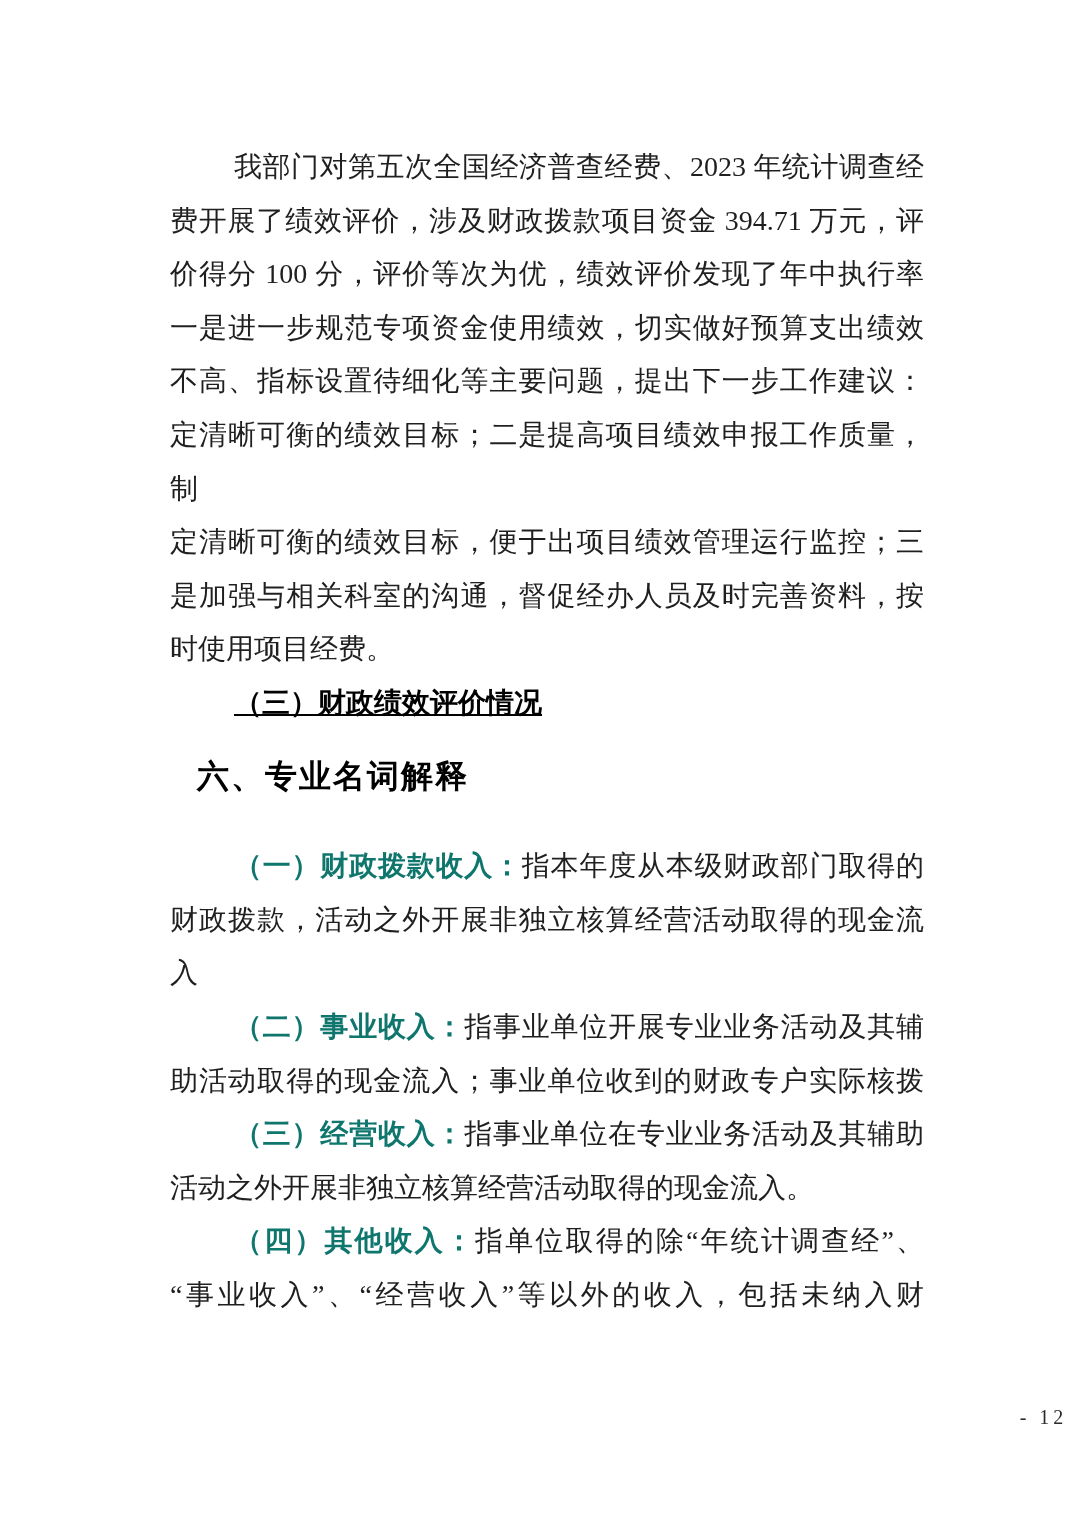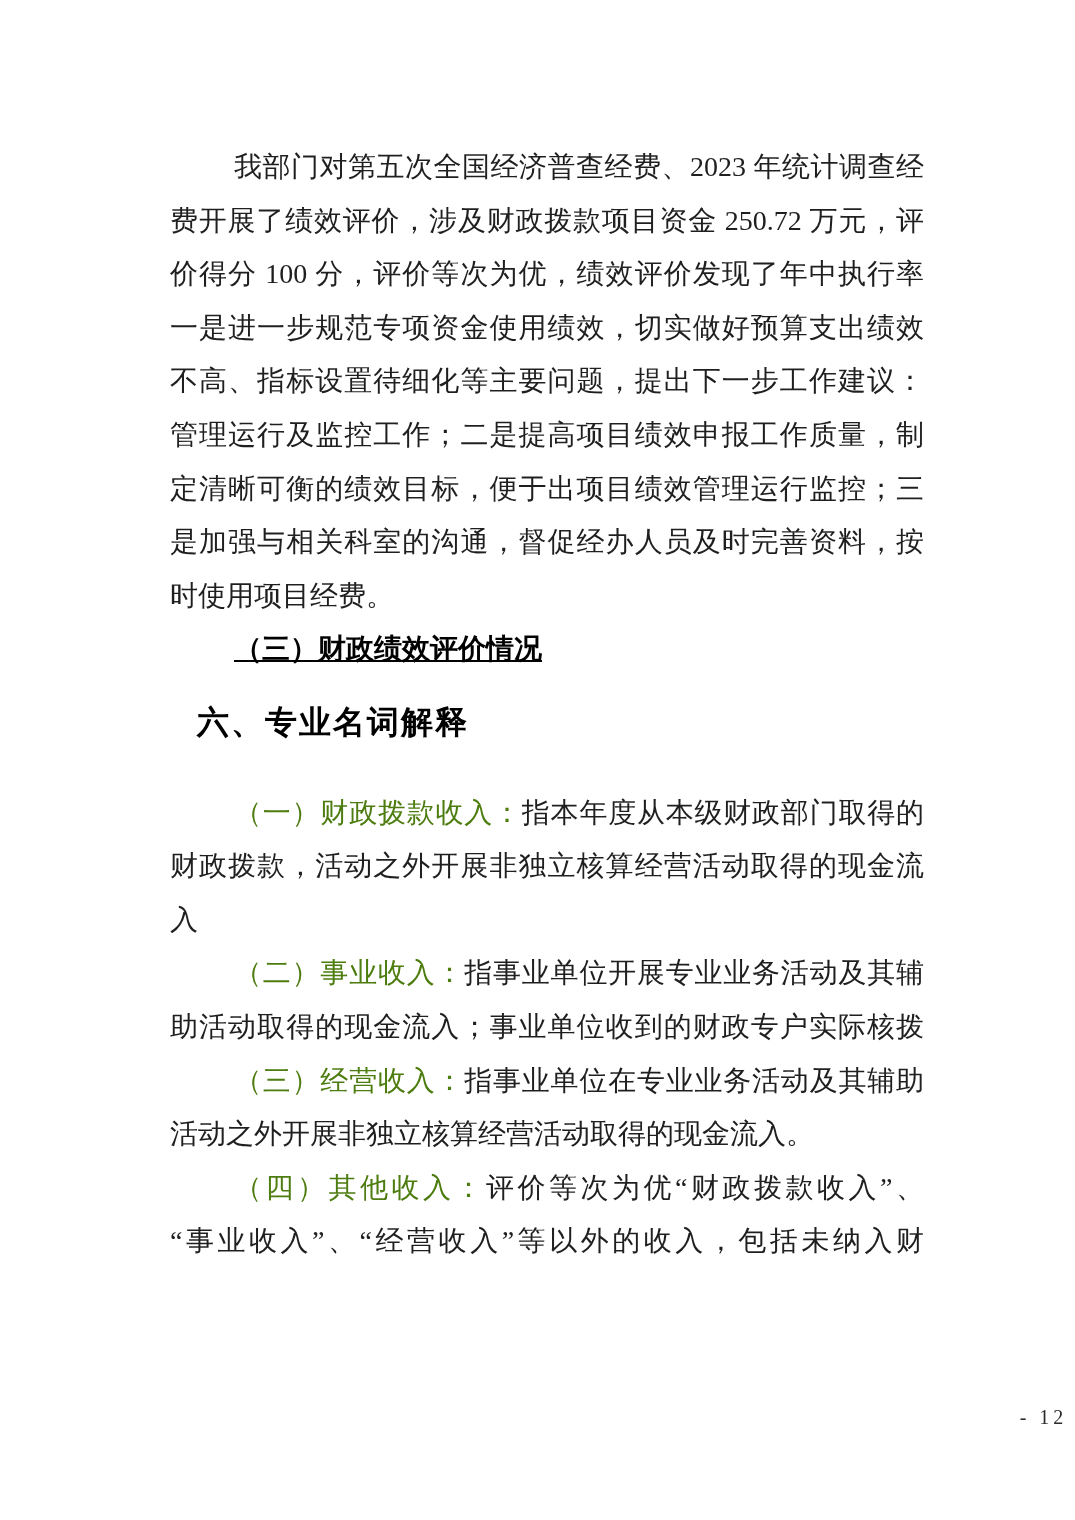--- a/index.html
+++ b/index.html
@@ -47,22 +47,22 @@
   .section-heading {
     font-family: "Liberation Sans", "DejaVu Sans", sans-serif;
     font-size: 32px;
     line-height: 53.6px;
     font-weight: 700;
     color: #000000;
     margin: 20px 0 36px 27px;
     letter-spacing: 2px;
   }
   .term-label {
-    font-weight: 400;
-    color: #4d7c0f;
+    font-weight: 700;
+    color: #0f766e;
     margin-top: 7px;
   }
   .footer {
     position: absolute;
     left: 0;
     top: 1406px;
     width: 1075px;
     text-align: right;
     font-size: 20px;
     letter-spacing: 4px;
@@ -70,25 +70,25 @@
   }
 </style>
 </head>
 <body>
 
 <div class="page">
   <div class="content">
 
     <div>
       <div class="line indent fill">我部门对第五次全国经济普查经费、2023 年统计调查经</div>
-      <div class="line fill">费开展了绩效评价，涉及财政拨款项目资金 250.72 万元，评</div>
+      <div class="line fill">费开展了绩效评价，涉及财政拨款项目资金 394.71 万元，评</div>
       <div class="line fill">价得分 100 分，评价等次为优，绩效评价发现了年中执行率</div>
       <div class="line fill">一是进一步规范专项资金使用绩效，切实做好预算支出绩效</div>
       <div class="line fill">不高、指标设置待细化等主要问题，提出下一步工作建议：</div>
-      <div class="line fill">管理运行及监控工作；二是提高项目绩效申报工作质量，制</div>
+      <div class="line fill">定清晰可衡的绩效目标；二是提高项目绩效申报工作质量，制</div>
       <div class="line fill">定清晰可衡的绩效目标，便于出项目绩效管理运行监控；三</div>
       <div class="line fill">是加强与相关科室的沟通，督促经办人员及时完善资料，按</div>
       <div class="line">时使用项目经费。</div>
     </div>
 
     <div class="subheading">（三）财政绩效评价情况</div>
 
 
     <div class="section-heading">六、专业名词解释</div>
 
@@ -101,20 +101,20 @@
       <div class="line indent fill"><span class="term-label">（二）事业收入：</span><span>指事业单位开展专业业务活动及其辅</span></div>
       <div class="line fill">助活动取得的现金流入；事业单位收到的财政专户实际核拨</div>
     </div>
 
     <div>
       <div class="line indent fill"><span class="term-label">（三）经营收入：</span><span>指事业单位在专业业务活动及其辅助</span></div>
       <div class="line">活动之外开展非独立核算经营活动取得的现金流入。</div>
     </div>
 
     <div>
-      <div class="line indent fill"><span class="term-label">（四）其他收入：</span><span>评价等次为优“财政拨款收入”、</span></div>
+      <div class="line indent fill"><span class="term-label">（四）其他收入：</span><span>指单位取得的除“年统计调查经”、</span></div>
       <div class="line fill">“事业收入”、“经营收入”等以外的收入，包括未纳入财</div>
     </div>
 
   </div>
 
   <div class="footer">- 12 -</div>
 </div>
 
 </body></html>

